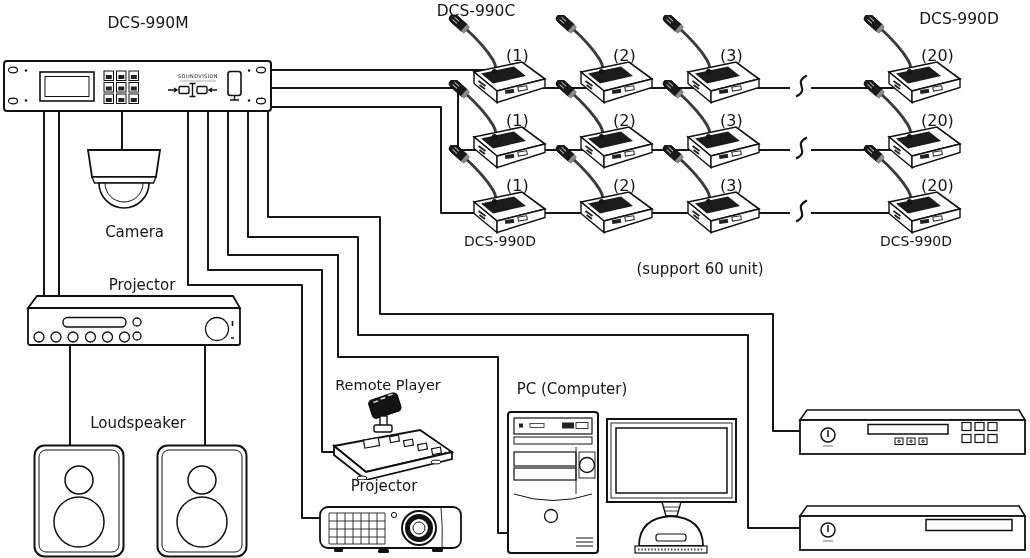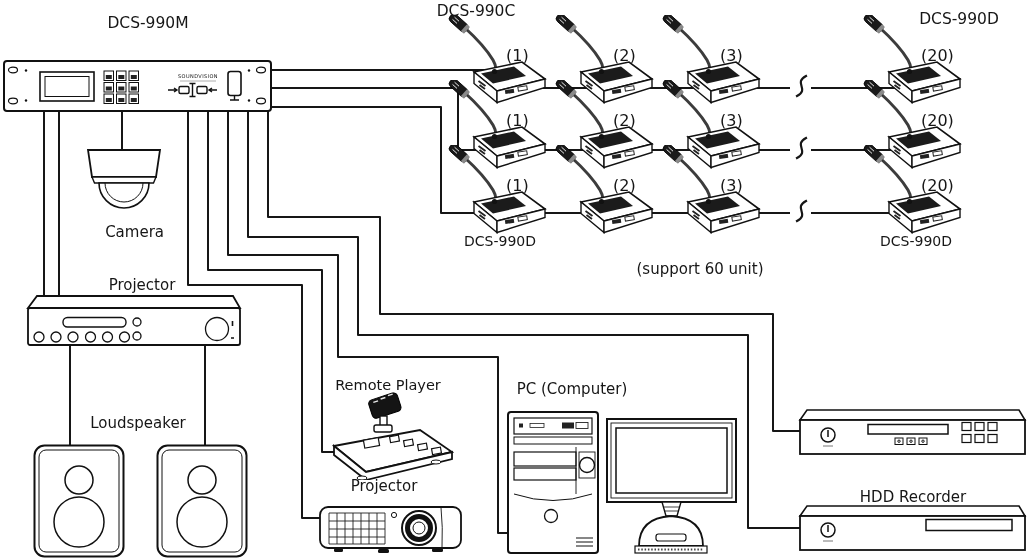--- a/index.html
+++ b/index.html
@@ -350,15 +350,14 @@
   <div class="label lb-990d-top">DCS-990D</div>
   <div class="label lb-990d-bl">DCS-990D</div>
   <div class="label lb-support">(support 60 unit)</div>
   <div class="label lb-990d-br">DCS-990D</div>
   <div class="label lb-camera">Camera</div>
   <div class="label lb-amplifier">Projector</div>
   <div class="label lb-loudspeaker">Loudspeaker</div>
   <div class="label lb-remote">Remote Player</div>
   <div class="label lb-projector">Projector</div>
   <div class="label lb-pc">PC (Computer)</div>
-  <div class="label lb-hdd">HDD Recorder</div>
 
 </div>
 
 </body></html>

